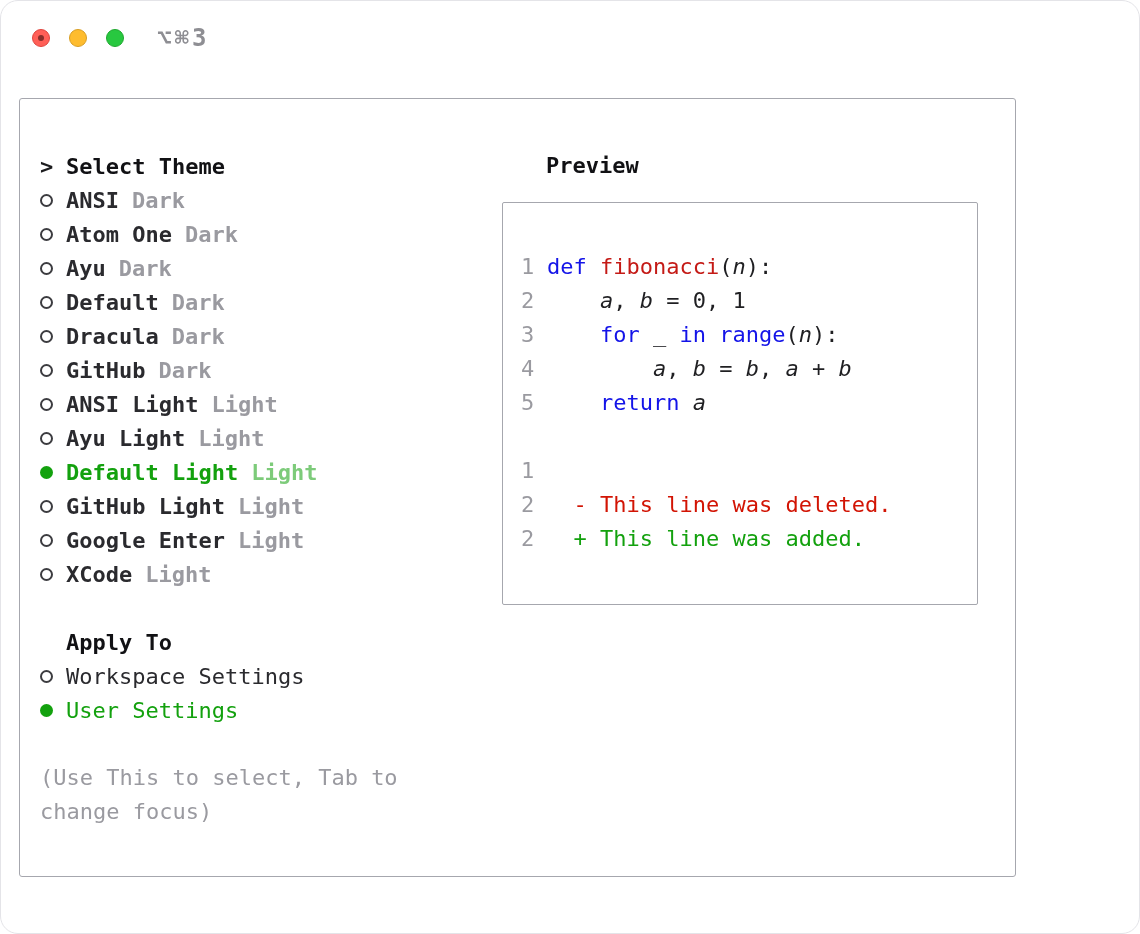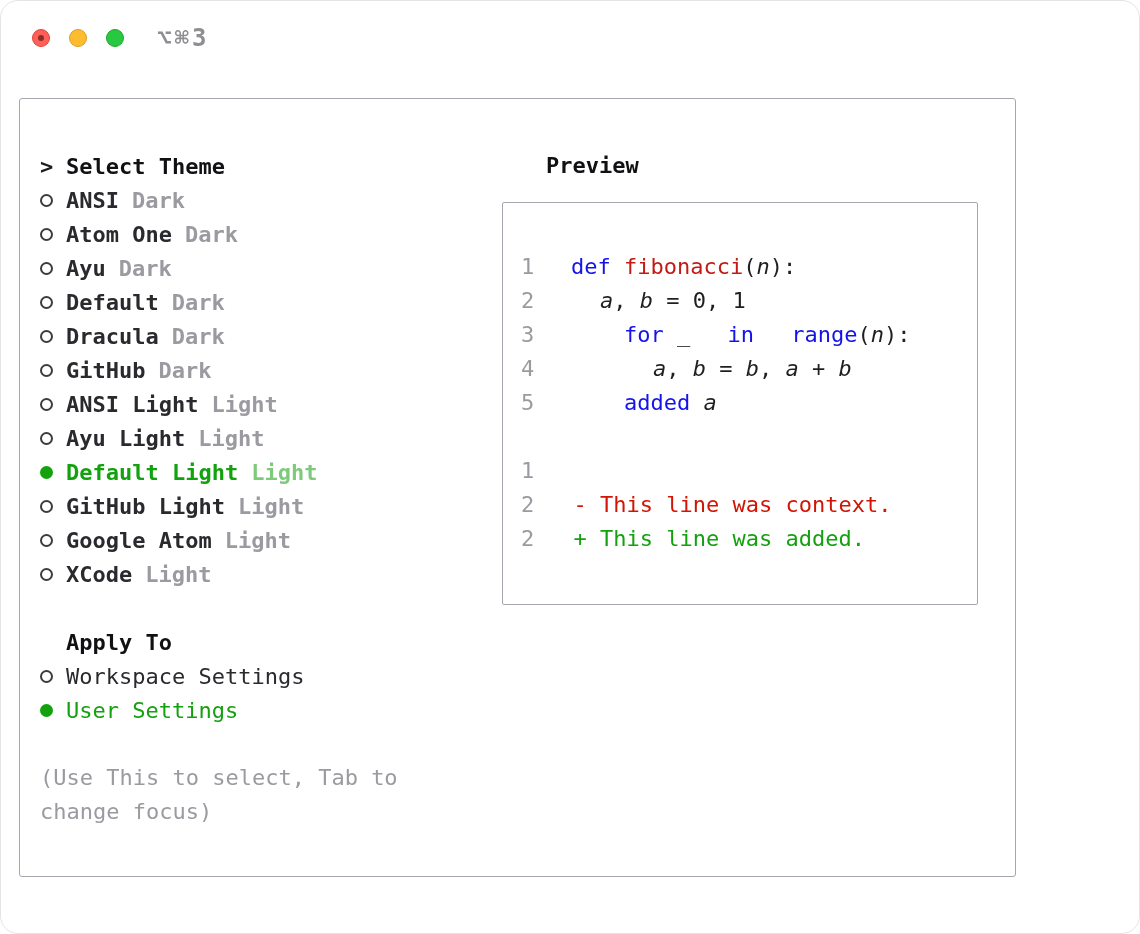--- a/index.html
+++ b/index.html
@@ -58,21 +58,21 @@
   .right-col{flex:1;}
   .preview-title{font-size:22px;height:34px;line-height:34px;font-weight:bold;color:#111114;margin-left:44px;}
   .preview-box{
     margin-top:19px;width:476px;height:403px;
     border:1.5px solid var(--panel-border);border-radius:2px;
     padding:46px 0 0 18px;background:#ffffff;
   }
   .code-line{height:34px;display:flex;align-items:center;font-size:22px;white-space:pre;}
   .ln{flex:0 0 13px;width:13px;margin-right:13px;color:var(--dim-gray);text-align:right;display:inline-block;}
   .tok{color:#1f1f22;}
-  .tok.kw{color:var(--keyword-blue);margin-left:24px;}
+  .tok.kw{color:var(--keyword-blue);}
   .tok.fn{color:var(--function-red);}
   .tok.var{font-style:italic;color:#1f1f22;}
   .tok.pl,.tok.num{color:#1f1f22;}
   .tok.ctx{color:var(--dim-gray);}
   .tok.del{color:var(--deleted-red);}
   .tok.add{color:var(--added-green);}
 </style>
 </head>
 <body>
 
@@ -96,21 +96,21 @@
           <div class="row theme-item"><span class="gutter"><span class="circle ring"></span></span><span class="theme-name">ANSI</span><span class="variant">Dark</span></div>
           <div class="row theme-item"><span class="gutter"><span class="circle ring"></span></span><span class="theme-name">Atom One</span><span class="variant">Dark</span></div>
           <div class="row theme-item"><span class="gutter"><span class="circle ring"></span></span><span class="theme-name">Ayu</span><span class="variant">Dark</span></div>
           <div class="row theme-item"><span class="gutter"><span class="circle ring"></span></span><span class="theme-name">Default</span><span class="variant">Dark</span></div>
           <div class="row theme-item"><span class="gutter"><span class="circle ring"></span></span><span class="theme-name">Dracula</span><span class="variant">Dark</span></div>
           <div class="row theme-item"><span class="gutter"><span class="circle ring"></span></span><span class="theme-name">GitHub</span><span class="variant">Dark</span></div>
           <div class="row theme-item"><span class="gutter"><span class="circle ring"></span></span><span class="theme-name">ANSI Light</span><span class="variant">Light</span></div>
           <div class="row theme-item"><span class="gutter"><span class="circle ring"></span></span><span class="theme-name">Ayu Light</span><span class="variant">Light</span></div>
           <div class="row theme-item selected"><span class="gutter"><span class="circle filled"></span></span><span class="theme-name">Default Light</span><span class="variant">Light</span></div>
           <div class="row theme-item"><span class="gutter"><span class="circle ring"></span></span><span class="theme-name">GitHub Light</span><span class="variant">Light</span></div>
-          <div class="row theme-item"><span class="gutter"><span class="circle ring"></span></span><span class="theme-name">Google Atom</span><span class="variant">Light</span></div>
+          <div class="row theme-item"><span class="gutter"><span class="circle ring"></span></span><span class="theme-name">Google Enter</span><span class="variant">Light</span></div>
           <div class="row theme-item"><span class="gutter"><span class="circle ring"></span></span><span class="theme-name">XCode</span><span class="variant">Light</span></div>
         </div>
 
       <div class="apply-block">
         <div class="row">
           <span class="gutter"></span>
           <span class="bold">Apply To</span>
         </div>
         <div>
             <div class="row apply-option"><span class="gutter"><span class="circle ring"></span></span><span class="opt-label">Workspace Settings</span></div>
@@ -122,22 +122,22 @@
     </div>
 
     <div class="right-col">
       <div class="preview-title">Preview</div>
       <div class="preview-box">
         <div>
             <div class="code-line"><span class="ln">1</span><span class="tok kw">def</span><span class="tok pl"> </span><span class="tok fn">fibonacci</span><span class="tok pl">(</span><span class="tok var">n</span><span class="tok pl">):</span></div>
             <div class="code-line"><span class="ln">2</span><span class="tok pl">    </span><span class="tok var">a</span><span class="tok pl">, </span><span class="tok var">b</span><span class="tok pl"> = </span><span class="tok num">0</span><span class="tok pl">, </span><span class="tok num">1</span></div>
             <div class="code-line"><span class="ln">3</span><span class="tok pl">    </span><span class="tok kw">for</span><span class="tok pl"> </span><span class="tok var">_</span><span class="tok pl"> </span><span class="tok kw">in</span><span class="tok pl"> </span><span class="tok kw">range</span><span class="tok pl">(</span><span class="tok var">n</span><span class="tok pl">):</span></div>
             <div class="code-line"><span class="ln">4</span><span class="tok pl">        </span><span class="tok var">a</span><span class="tok pl">, </span><span class="tok var">b</span><span class="tok pl"> = </span><span class="tok var">b</span><span class="tok pl">, </span><span class="tok var">a</span><span class="tok pl"> + </span><span class="tok var">b</span></div>
-            <div class="code-line"><span class="ln">5</span><span class="tok pl">    </span><span class="tok kw">added</span><span class="tok pl"> </span><span class="tok var">a</span></div>
+            <div class="code-line"><span class="ln">5</span><span class="tok pl">    </span><span class="tok kw">return</span><span class="tok pl"> </span><span class="tok var">a</span></div>
             <div class="code-line"><span class="ln"></span></div>
             <div class="code-line"><span class="ln">1</span></div>
-            <div class="code-line"><span class="ln">2</span><span class="tok del">  - This line was context.</span></div>
+            <div class="code-line"><span class="ln">2</span><span class="tok del">  - This line was deleted.</span></div>
             <div class="code-line"><span class="ln">2</span><span class="tok add">  + This line was added.</span></div>
           </div>
       </div>
     </div>
   </div>
 </div>
 
 </body></html>

